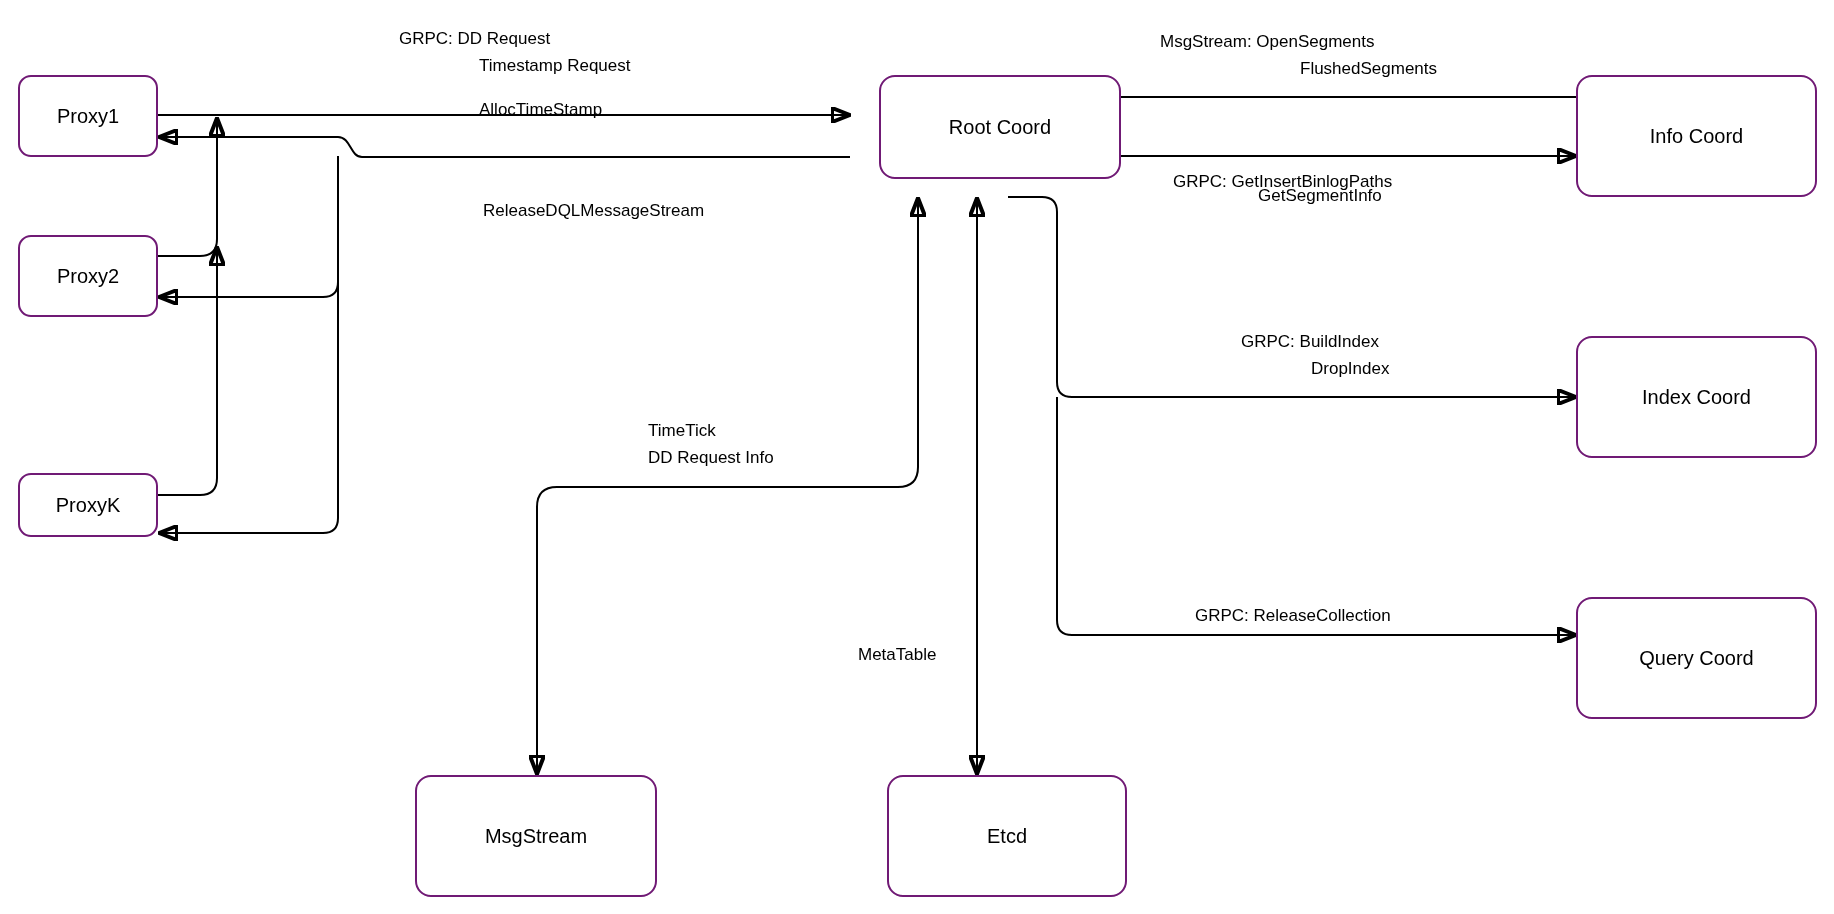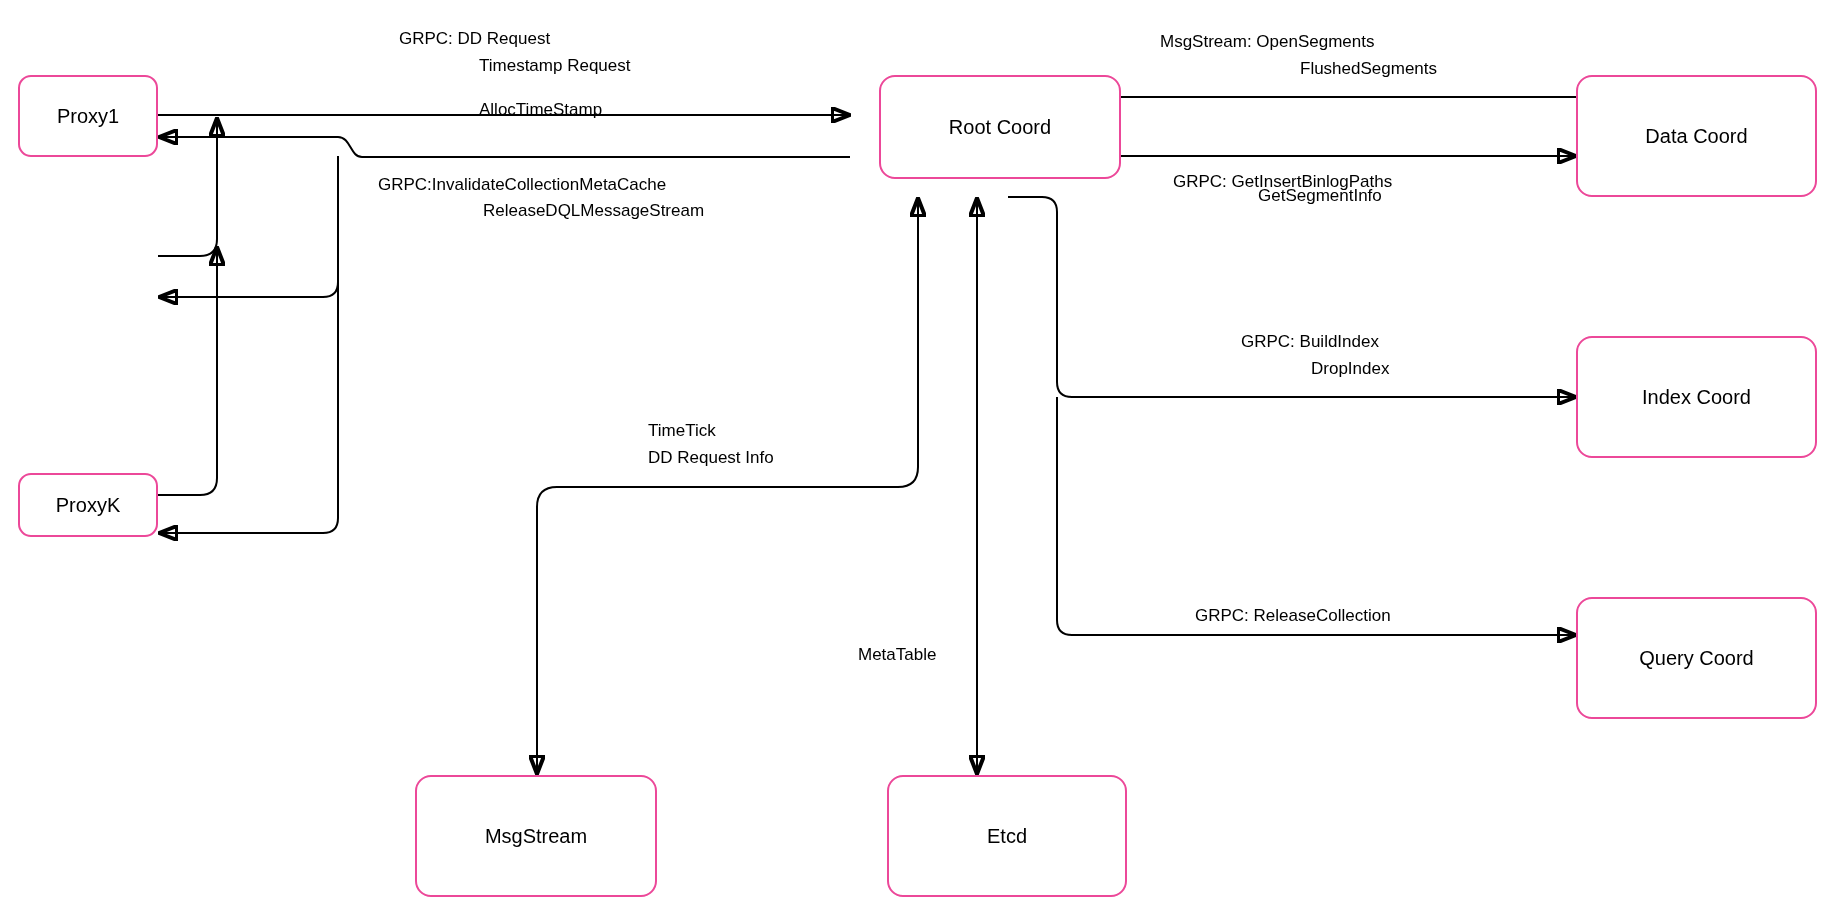--- a/index.html
+++ b/index.html
@@ -9,21 +9,21 @@
     background:#ffffff;
     font-family:"Liberation Sans", sans-serif;
     color:#000000;
     overflow:hidden;
   }
   svg.wires{position:absolute;left:0;top:0;}
   svg.wires path{stroke:#000000;stroke-width:2;fill:none;stroke-linejoin:round;}
   .node{
     position:absolute;
     background:#ffffff;
-    border:2px solid #ec4899;
+    border:2px solid #701a75;
     border-radius:16px;
     display:flex;align-items:center;justify-content:center;
     font-size:20px;
     box-sizing:border-box;
     z-index:2;
   }
   .node.small{border-radius:13px;}
   .elabel{
     position:absolute;
     font-size:17px;
@@ -53,47 +53,49 @@
     <path d="M 1092 156 H 1575" marker-end="url(#arrow)"></path>
     <path d="M 1008 197 H 1042 Q 1057 197 1057 212 V 382 Q 1057 397 1072 397 H 1575" marker-end="url(#arrow)"></path>
     <path d="M 1057 397 V 620 Q 1057 635 1072 635 H 1575" marker-end="url(#arrow)"></path>
     <path d="M 918 199 V 467 Q 918 487 898 487 H 557 Q 537 487 537 507 V 773" marker-start="url(#arrow)" marker-end="url(#arrow)"></path>
     <path d="M 977 199 V 773" marker-start="url(#arrow)" marker-end="url(#arrow)"></path>
   </svg>
 
   <div class="node small" style="left:18px;top:75px;width:140px;height:82px">
     <span>Proxy1</span>
   </div>
+  <div class="node small" style="left:18px;top:235px;width:140px;height:82px">
+    <span>Proxy2</span>
+  </div>
   <div class="node small" style="left:18px;top:473px;width:140px;height:64px">
     <span>ProxyK</span>
   </div>
   <div class="node" style="left:879px;top:75px;width:242px;height:104px">
     <span>Root Coord</span>
   </div>
   <div class="node" style="left:1576px;top:75px;width:241px;height:122px">
-    <span>Data Coord</span>
+    <span>Info Coord</span>
   </div>
   <div class="node" style="left:1576px;top:336px;width:241px;height:122px">
     <span>Index Coord</span>
   </div>
   <div class="node" style="left:415px;top:775px;width:242px;height:122px">
     <span>MsgStream</span>
   </div>
   <div class="node" style="left:1576px;top:597px;width:241px;height:122px">
     <span>Query Coord</span>
   </div>
   <div class="node" style="left:887px;top:775px;width:240px;height:122px">
     <span>Etcd</span>
   </div>
 
   <div class="elabel" style="left:399px;top:29px">GRPC: DD Request</div>
   <div class="elabel" style="left:479px;top:56px">Timestamp Request</div>
   <div class="elabel" style="left:479px;top:100px">AllocTimeStamp</div>
 
-  <div class="elabel" style="left:378px;top:175px">GRPC:InvalidateCollectionMetaCache</div>
   <div class="elabel" style="left:483px;top:201px">ReleaseDQLMessageStream</div>
 
   <div class="elabel" style="left:1160px;top:32px">MsgStream: OpenSegments</div>
   <div class="elabel" style="left:1300px;top:59px">FlushedSegments</div>
 
   <div class="elabel" style="left:1173px;top:172px">GRPC: GetInsertBinlogPaths</div>
   <div class="elabel" style="left:1258px;top:186px">GetSegmentInfo</div>
 
   <div class="elabel" style="left:1241px;top:332px">GRPC: BuildIndex</div>
   <div class="elabel" style="left:1311px;top:359px">DropIndex</div>

